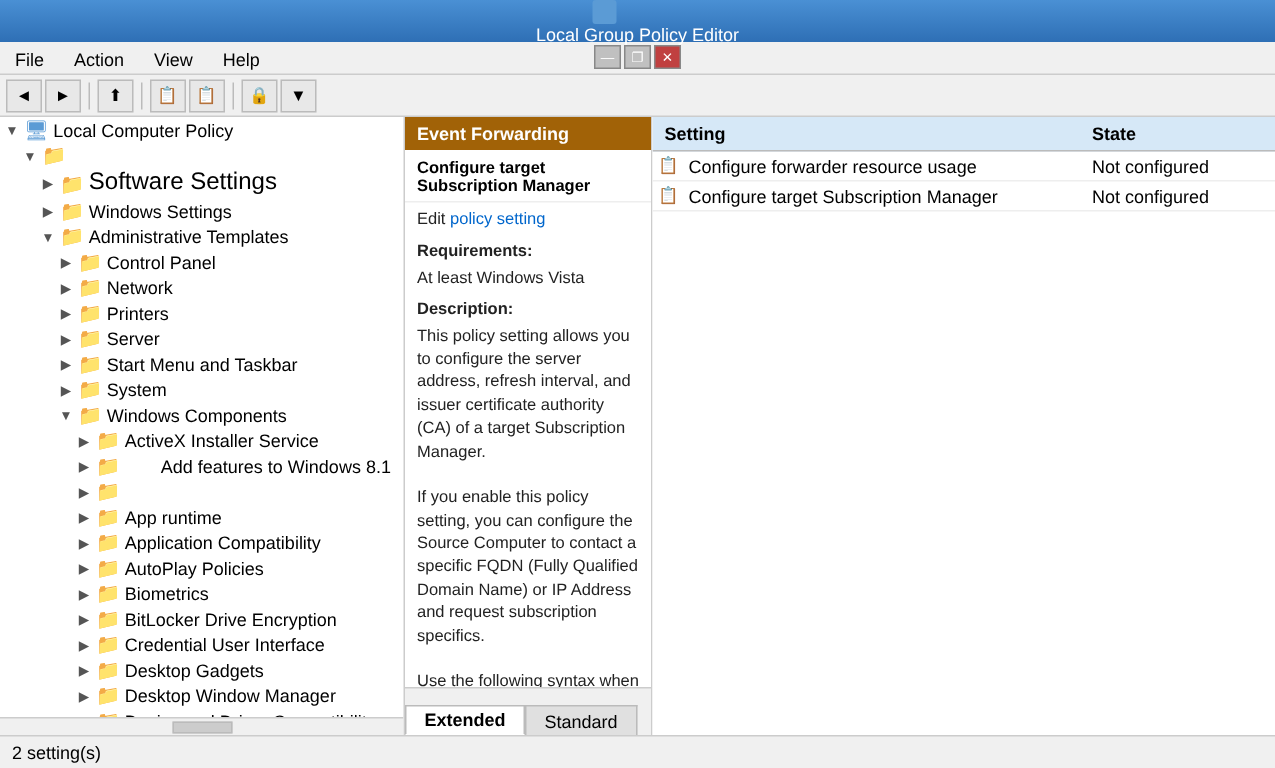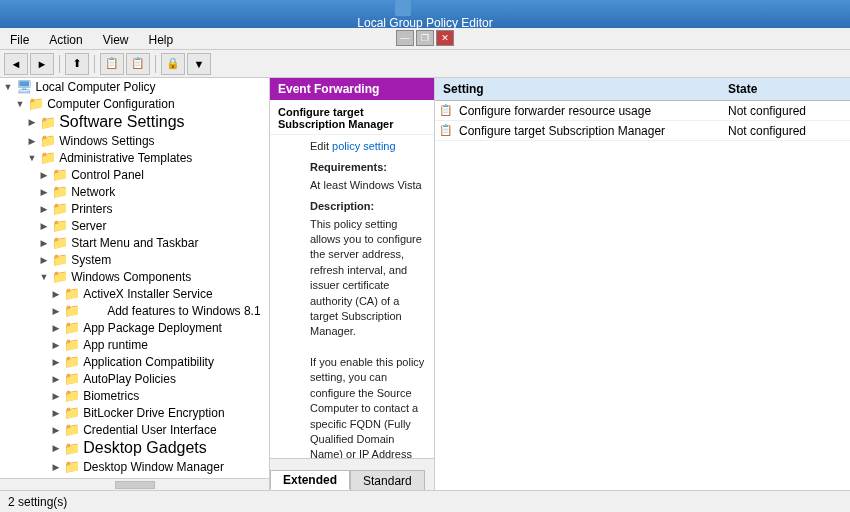--- a/index.html
+++ b/index.html
@@ -130,21 +130,21 @@
     .desc-pane {
       width: 165px;
       min-width: 165px;
       background: white;
       border-right: 1px solid #ccc;
       display: flex;
       flex-direction: column;
       overflow: hidden;
     }
     .desc-header {
-      background: #a21caf;
+      background: #a16207;
       color: white;
       padding: 4px 8px;
       font-size: 12px;
       font-weight: bold;
     }
     .desc-title {
       padding: 6px 8px 4px;
       font-weight: bold;
       font-size: 11px;
       border-bottom: 1px solid #eee;
@@ -255,21 +255,20 @@
       padding: 0 8px;
       font-size: 12px;
     }
     
     ::-webkit-scrollbar { width: 12px; height: 12px; }
     ::-webkit-scrollbar-track { background: #f0f0f0; }
     ::-webkit-scrollbar-thumb { background: #b0b0b0; border: 2px solid #f0f0f0; }
     .desc-scroll {
       overflow-y: auto;
       flex: 1;
-      margin-left: 32px;
     }
   </style>
 </head>
 <body>
 
 <div class="title-bar">
   <div style="width:60px; display:flex; gap:2px;">
     <div style="width:16px;height:16px;background:#5b9bd5;border-radius:2px;"></div>
   </div>
   <div class="title-bar-text">Local Group Policy Editor</div>
@@ -307,21 +306,20 @@
         <div class="tree-item">
           <span style="padding-left:0px;"></span>
           <span class="expand-btn">▼</span>
           <span class="tree-icon" style="color:#5b9bd5">🖥</span>
           <span style="font-size:12px;">Local Computer Policy</span>
         </div>
         <div class="tree-item">
           <span style="padding-left:12px;"></span>
           <span class="expand-btn">▼</span>
           <span class="tree-icon" style="color:#5b9bd5">📁</span>
-          <span style="font-size:12px;">Computer Configuration</span>
         </div>
         <div class="tree-item">
           <span style="padding-left:24px;"></span>
           <span class="expand-btn">▶</span>
           <span class="tree-icon" style="color:#f5c518">📁</span>
           <span style="font-size:16px;">Software Settings</span>
         </div>
         <div class="tree-item">
           <span style="padding-left:24px;"></span>
           <span class="expand-btn">▶</span>
@@ -385,21 +383,20 @@
         <div class="tree-item">
           <span style="padding-left:48px;"></span>
           <span class="expand-btn">▶</span>
           <span class="tree-icon" style="color:#f5c518">📁</span>
           <span style="font-size:12px;margin-left:24px;">Add features to Windows 8.1</span>
         </div>
         <div class="tree-item">
           <span style="padding-left:48px;"></span>
           <span class="expand-btn">▶</span>
           <span class="tree-icon" style="color:#f5c518">📁</span>
-          <span style="font-size:12px;">App Package Deployment</span>
         </div>
         <div class="tree-item">
           <span style="padding-left:48px;"></span>
           <span class="expand-btn">▶</span>
           <span class="tree-icon" style="color:#f5c518">📁</span>
           <span style="font-size:12px;">App runtime</span>
         </div>
         <div class="tree-item">
           <span style="padding-left:48px;"></span>
           <span class="expand-btn">▶</span>
@@ -427,21 +424,21 @@
         <div class="tree-item">
           <span style="padding-left:48px;"></span>
           <span class="expand-btn">▶</span>
           <span class="tree-icon" style="color:#f5c518">📁</span>
           <span style="font-size:12px;">Credential User Interface</span>
         </div>
         <div class="tree-item">
           <span style="padding-left:48px;"></span>
           <span class="expand-btn">▶</span>
           <span class="tree-icon" style="color:#f5c518">📁</span>
-          <span style="font-size:16px;">Desktop Gadgets</span>
+          <span style="font-size:12px;">Desktop Gadgets</span>
         </div>
         <div class="tree-item">
           <span style="padding-left:48px;"></span>
           <span class="expand-btn">▶</span>
           <span class="tree-icon" style="color:#f5c518">📁</span>
           <span style="font-size:12px;">Desktop Window Manager</span>
         </div>
         <div class="tree-item">
           <span style="padding-left:48px;"></span>
           <span class="expand-btn">▶</span>

